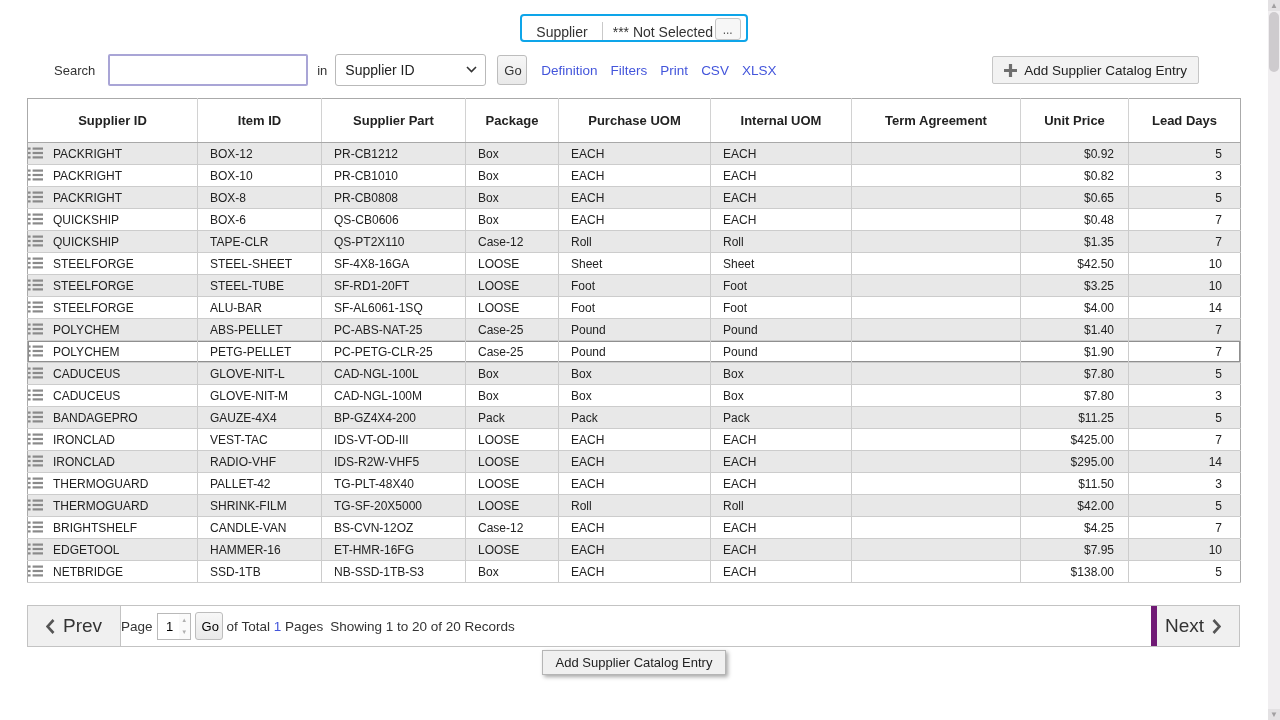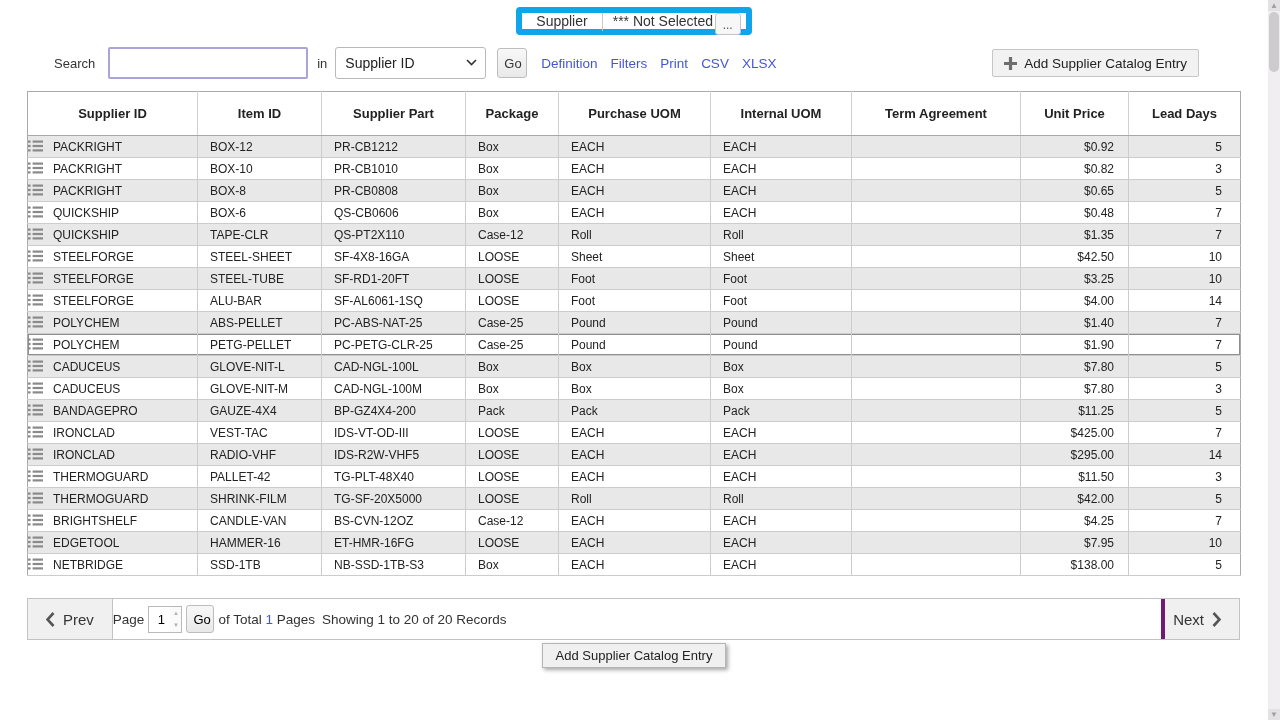--- a/index.html
+++ b/index.html
@@ -15,22 +15,22 @@
   *{box-sizing:border-box;}
   html,body{margin:0;padding:0;}
   body{
     width:1280px;height:720px;overflow:hidden;background:#fff;
     font-family:"Liberation Sans", sans-serif;color:var(--text);position:relative;
   }
   .page{position:absolute;left:0;top:0;right:12px;bottom:0;}
 
   
   .supplier-selector{
-    margin:7px auto 0;width:fit-content;display:flex;align-items:flex-start;
-    border:6px solid #0ea5e9;border-radius:4px;background:#fff;height:28px;
+    margin:14px auto 0;width:fit-content;display:flex;align-items:flex-end;
+    border:2px solid #0ea5e9;border-radius:4px;background:#fff;height:28px;
     padding:0 5px 0 0;font-size:14px;
   }
   .supplier-selector .seg-label{padding:0 14px;white-space:nowrap;}
   .supplier-selector .divider{width:1px;height:18px;background:#c9c9c9;}
   .supplier-selector .seg-value{
     padding:0 2px 0 10px;width:112px;overflow:hidden;white-space:nowrap;
   }
   .mini-btn{
     border:1px solid #c4c4c4;border-radius:3px;background:#f7f7f7;
     font-size:12px;color:#555;height:22px;width:26px;line-height:20px;text-align:center;
@@ -91,24 +91,24 @@
   .grid td.num{text-align:right;padding-right:14px;}
   .grid td.num-days{text-align:right;padding-right:18px;}
   .row-icon{display:inline-block;vertical-align:-1px;margin-right:10px;line-height:0;}
 
   
   .pager{
     margin:22px 28px 0 27px;height:42px;border:1px solid #c3c3c3;display:flex;align-items:stretch;background:#fff;
   }
   .pager-btn{
     display:flex;align-items:center;gap:8px;background:var(--btn-bg);
-    border:none;font-size:15px;color:#333;padding:0 18px;font-family:"Liberation Sans",sans-serif;
+    border:none;font-size:19px;color:#333;padding:0 18px;font-family:"Liberation Sans",sans-serif;
   }
   .pager-btn.prev{border-right:1px solid #c3c3c3;}
-  .pager-btn.next{border-left:4px solid #701a75;padding-left:8px;}
+  .pager-btn.next{border-left:6px solid #701a75;padding-left:8px;}
   .pager-mid{flex:1;display:flex;align-items:center;gap:4px;font-size:13.5px;}
   .page-input-wrap{position:relative;display:inline-flex;}
   .page-input{
     width:34px;height:27px;border:1px solid #b9b9b9;font-size:13px;text-align:center;
     padding:0 10px 0 2px;font-family:"Liberation Sans",sans-serif;
   }
   .spinners{position:absolute;right:1px;top:1px;bottom:1px;width:11px;display:flex;flex-direction:column;}
   .spinners span{flex:1;font-size:6px;color:#b0b0b0;text-align:center;line-height:12px;background:#fafafa;}
   .pager-go{
     height:28px;width:28px;border:1px solid var(--btn-border);border-radius:3px;

